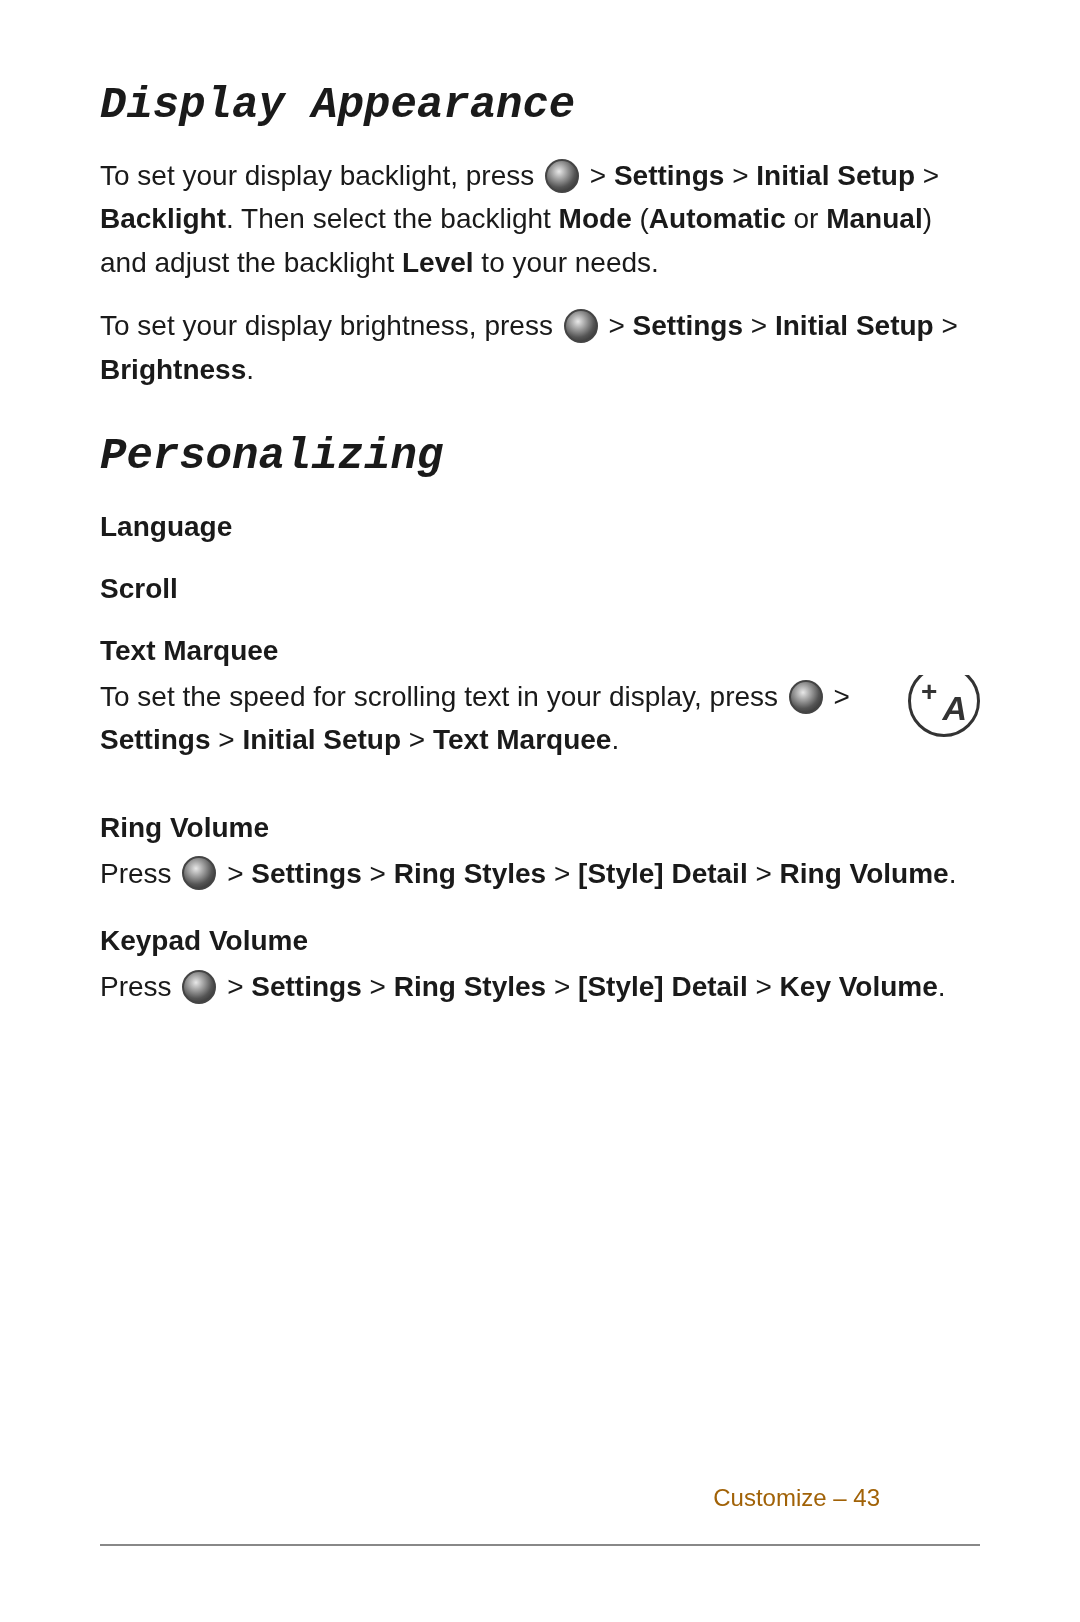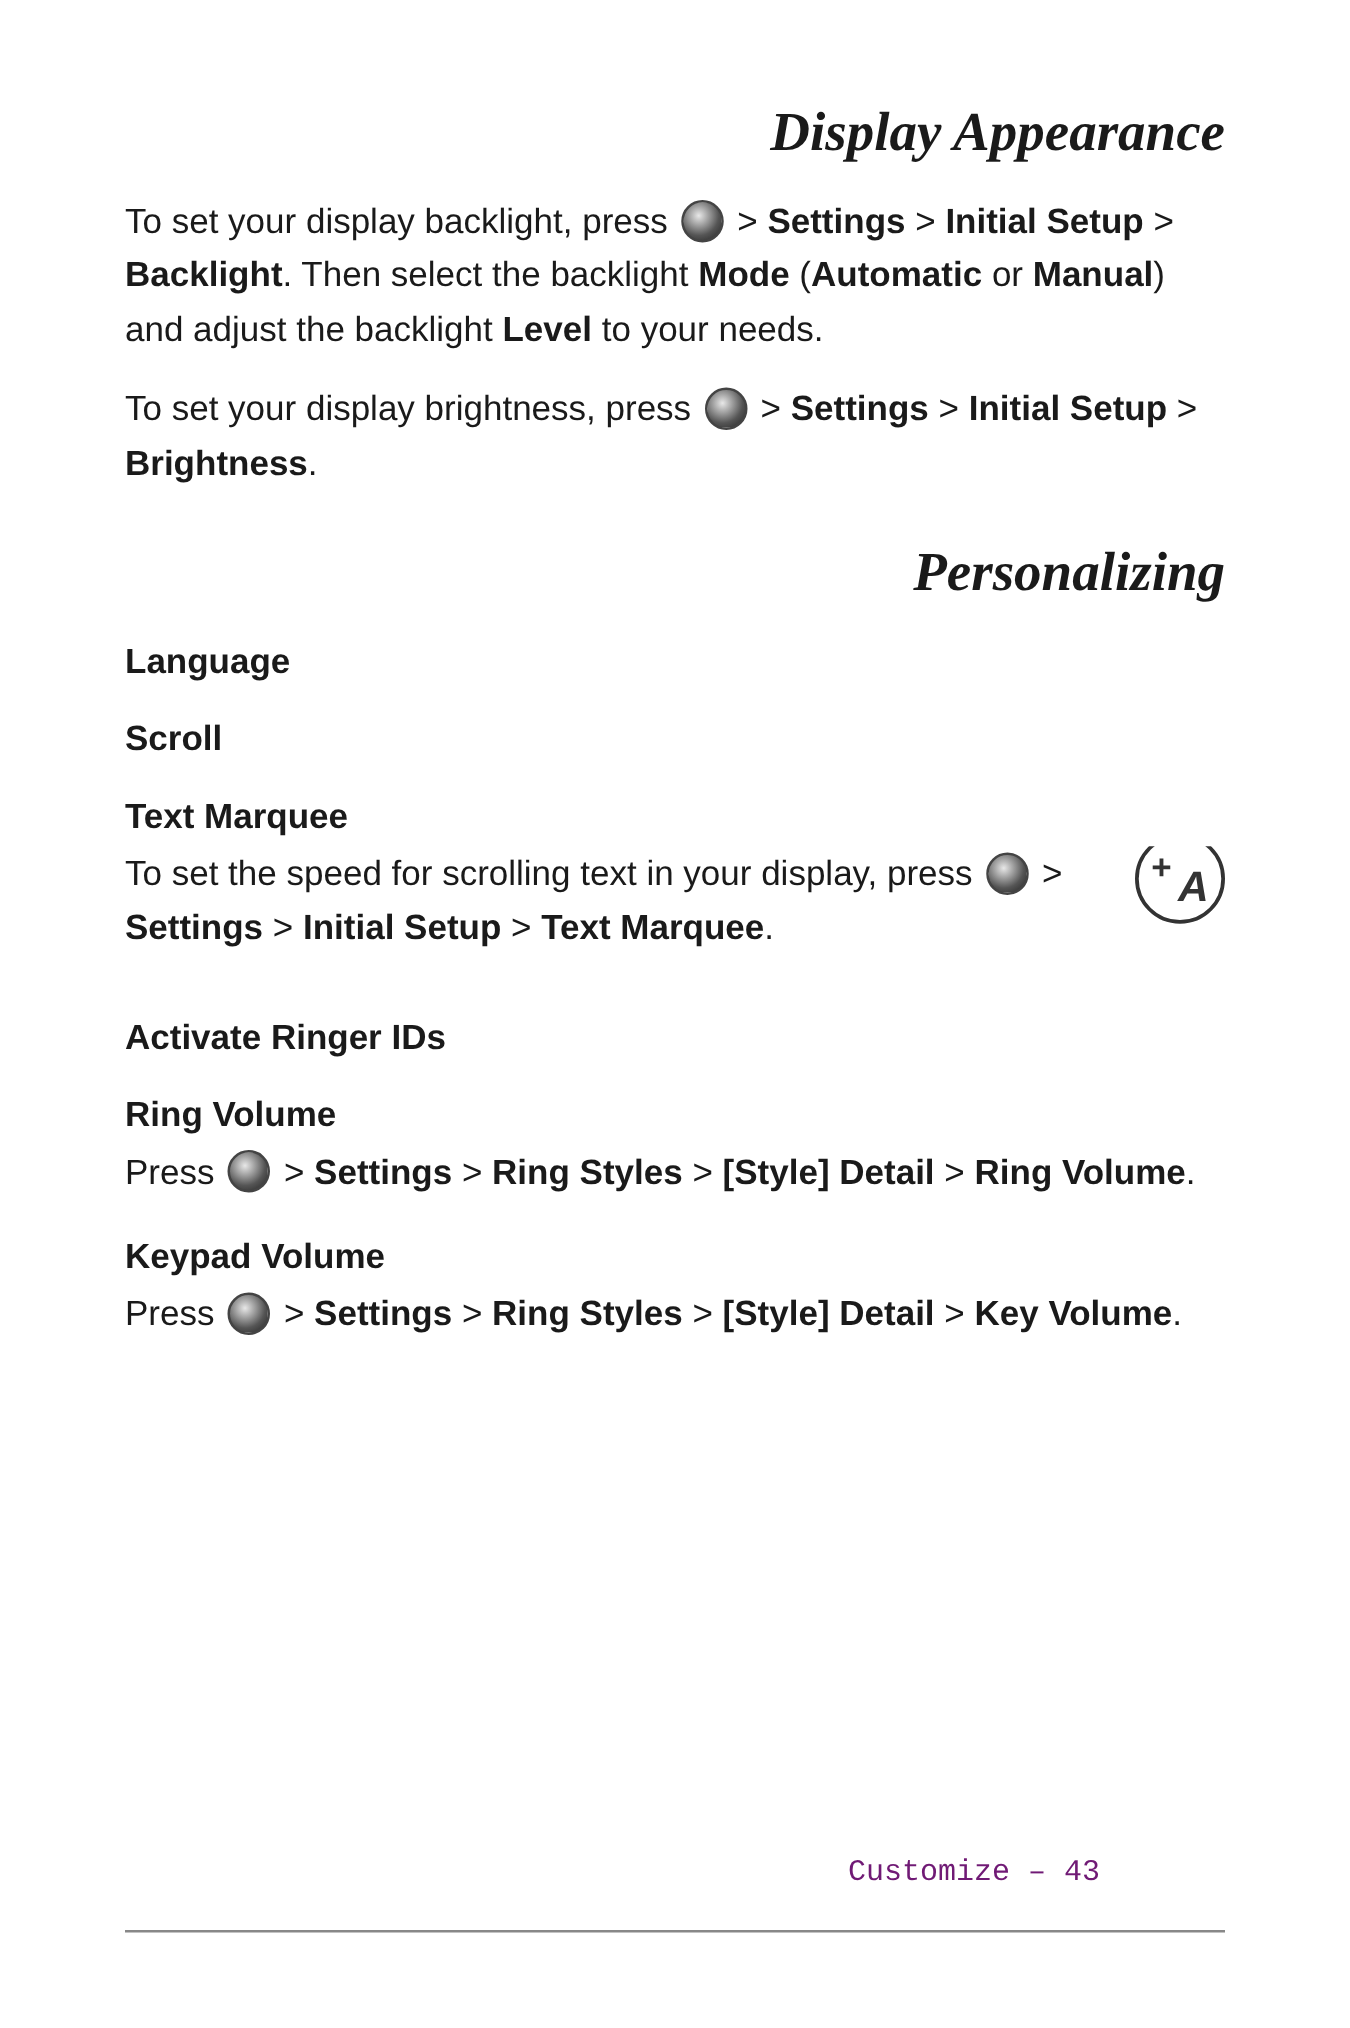--- a/index.html
+++ b/index.html
@@ -17,28 +17,27 @@
       color: #1a1a1a;
       position: relative;
     }
 
     .page-container {
       padding: 80px 100px 80px 100px;
       max-width: 1080px;
     }
 
     .section-title {
-      font-family: Liberation Serif, serif;
+      font-family: Liberation Mono, monospace;
       font-style: italic;
       font-weight: bold;
       font-size: 44px;
       color: #1a1a1a;
       margin-bottom: 24px;
       margin-top: 40px;
-      text-align: right;
     }
 
     .section-title:first-child {
       margin-top: 0;
     }
 
     p {
       font-size: 28px;
       line-height: 1.55;
       margin-bottom: 20px;
@@ -109,22 +108,21 @@
       border: none;
       border-top: 2px solid #888;
       margin: 0 0 16px 0;
     }
 
     .footer {
       position: absolute;
       bottom: 50px;
       right: 100px;
       font-size: 24px;
-      color: #701a75;
-      font-family: Liberation Mono, monospace;
+      color: #a16207;
     }
 
     .text-marquee-row {
       position: relative;
       overflow: hidden;
     }
   </style>
 </head>
 <body>
 
@@ -154,21 +152,20 @@
   <span class="subsection-heading">Text Marquee</span>
   <div class="text-marquee-row">
     <div class="text-marquee-icon"></div>
     <p>
       <span>To set the speed for scrolling text in your display, press</span>
       <span class="menu-icon"></span>
       <span> &gt; <span class="bold">Settings</span> &gt; <span class="bold">Initial Setup</span> &gt; <span class="bold">Text Marquee</span>.</span>
     </p>
   </div>
 
-  <span class="subsection-heading">Activate Ringer IDs</span>
 
   <span class="subsection-heading">Ring Volume</span>
   <p>
     <span>Press</span>
     <span class="menu-icon"></span>
     <span> &gt; <span class="bold">Settings</span> &gt; <span class="bold">Ring Styles</span> &gt; <span class="bold">[Style] Detail</span> &gt; <span class="bold">Ring Volume</span>.</span>
   </p>
 
   <span class="subsection-heading">Keypad Volume</span>
   <p>

